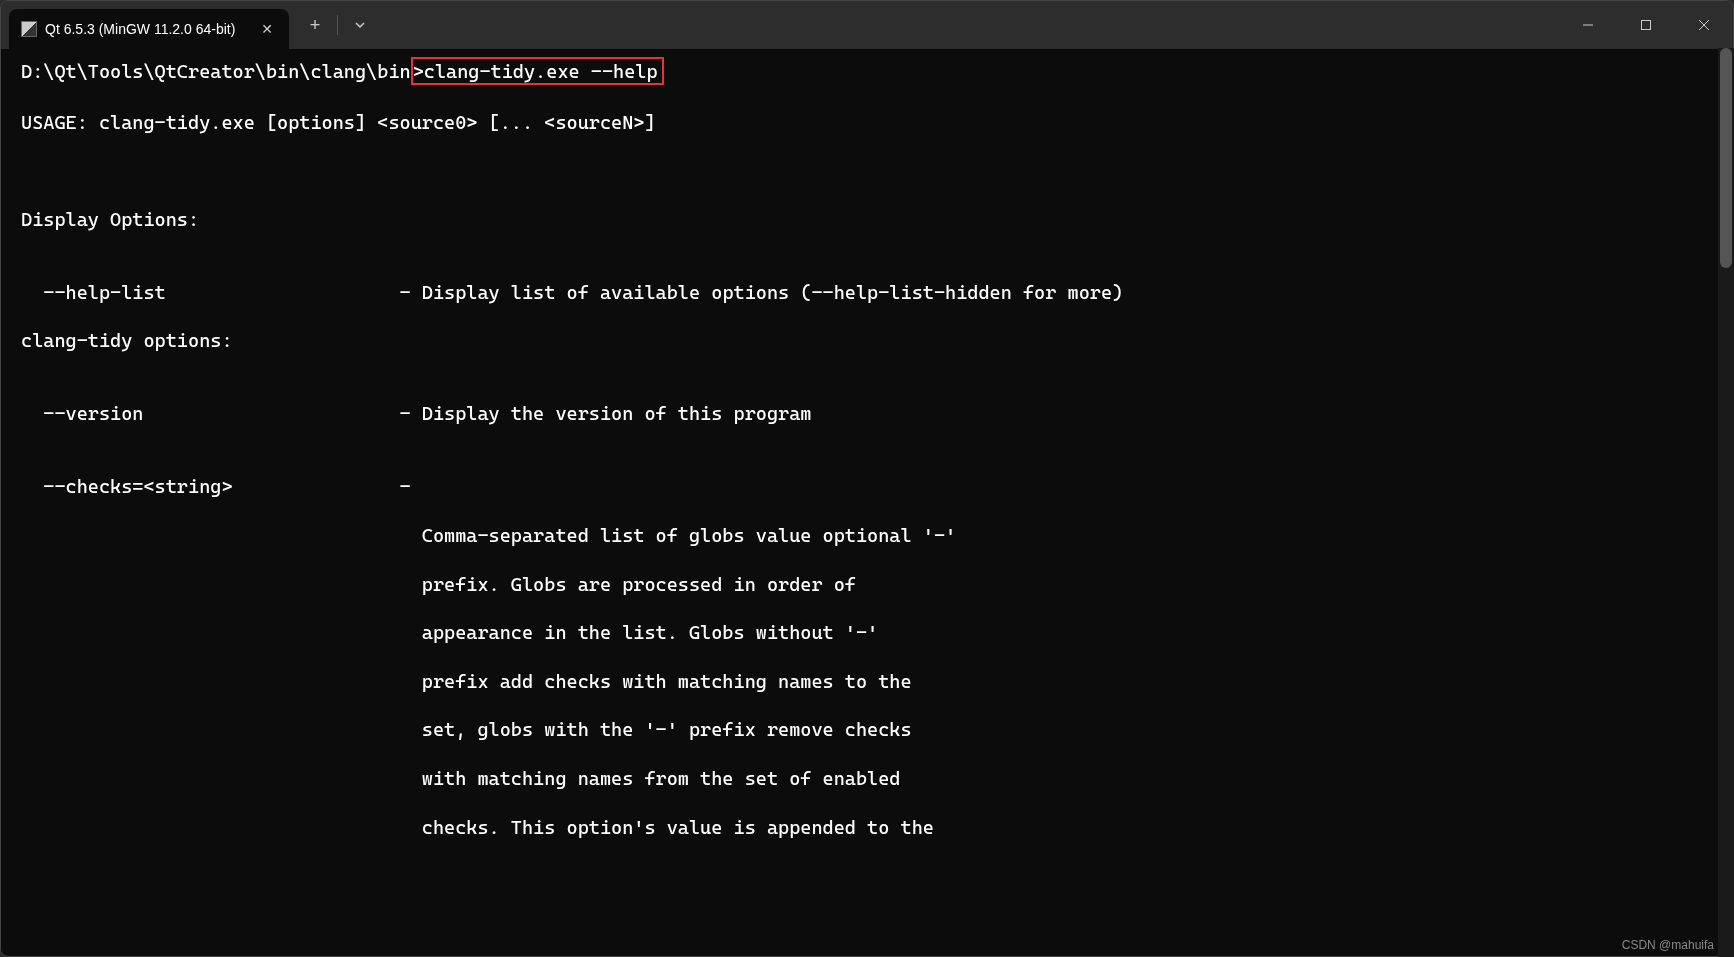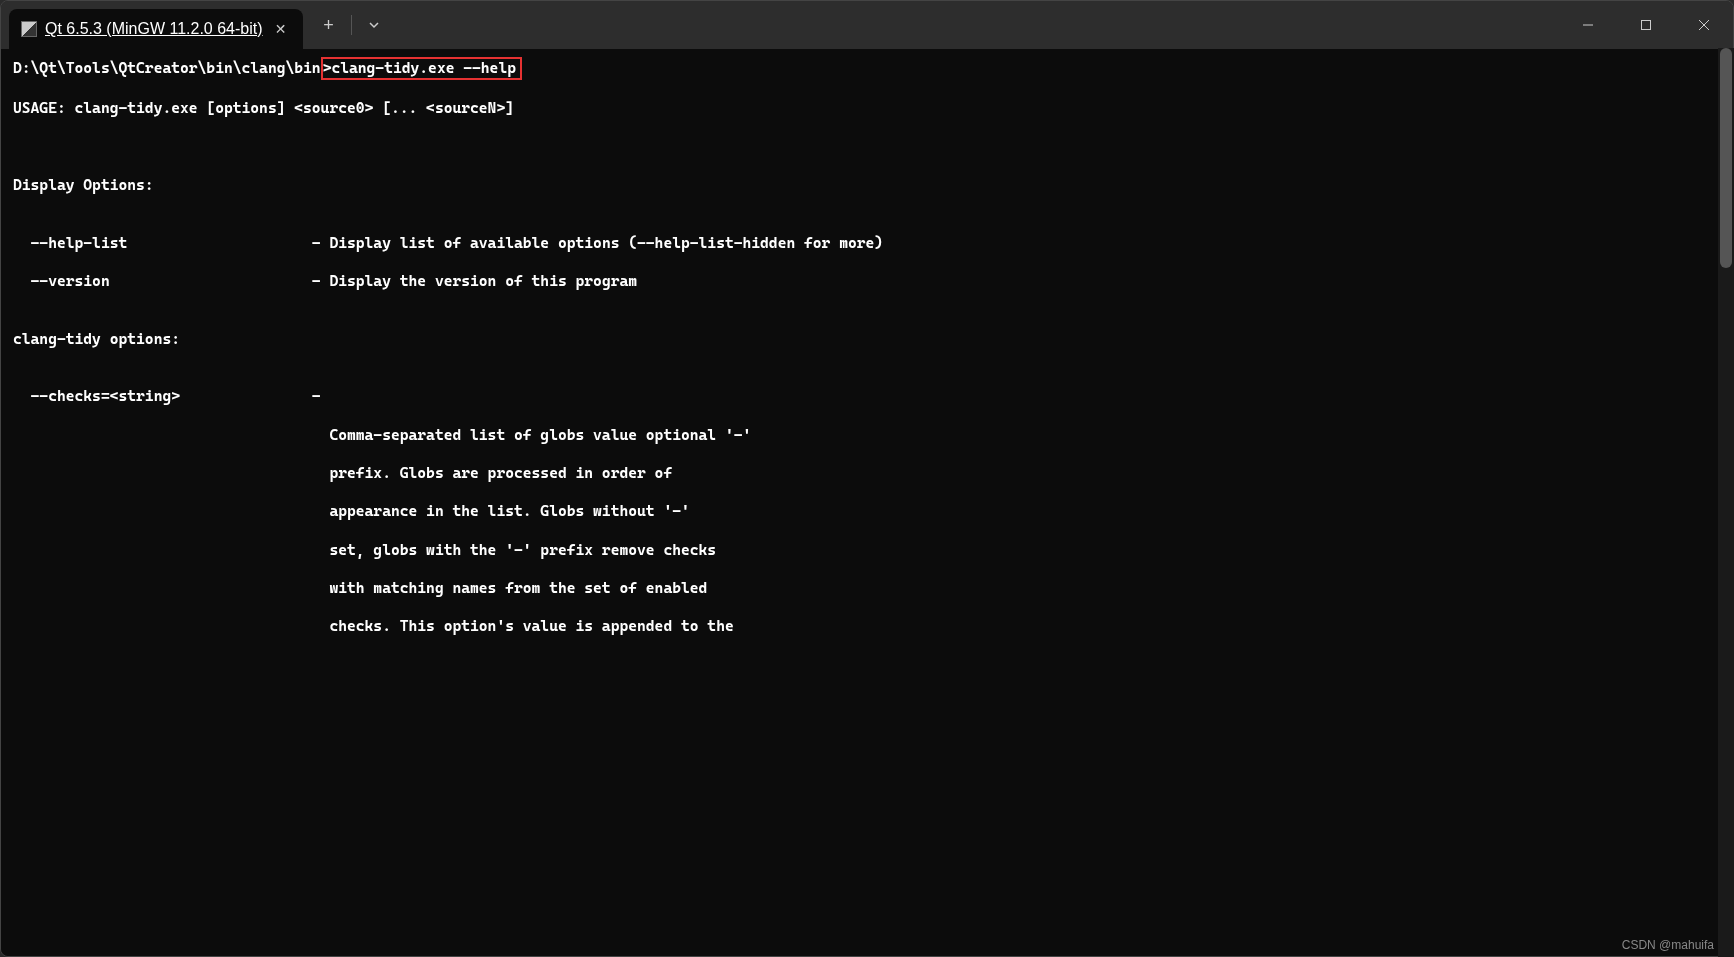--- a/index.html
+++ b/index.html
@@ -50,25 +50,24 @@
       min-width: 280px;
     }
     .tab-icon {
       width: 16px;
       height: 16px;
       background: linear-gradient(135deg, #ccc 50%, #333 50%);
       border: 1px solid #666;
     }
     .tab-title {
       color: #fff;
-      font-size: 16px;
+      font-size: 14px;
       white-space: nowrap;
       overflow: hidden;
       flex: 1;
-      text-decoration: underline;
     }
     .tab-close {
       color: #ccc;
       font-size: 14px;
       width: 20px;
       height: 20px;
       display: flex;
       align-items: center;
       justify-content: center;
       border-radius: 4px;
@@ -110,29 +109,28 @@
       height: 100%;
       display: flex;
       align-items: center;
       justify-content: center;
       color: #ccc;
       cursor: pointer;
     }
     .terminal-content {
       flex: 1;
       background: #0c0c0c;
-      padding: 8px 12px;
+      padding: 8px 20px;
       font-family: 'Cascadia Mono', 'Consolas', monospace;
-      font-size: 15px;
+      font-size: 19px;
       color: #fff;
       line-height: 1.28;
       overflow: hidden;
       position: relative;
       white-space: pre;
-      font-weight: bold;
     }
     .prompt-path {
       color: #fff;
     }
     .highlighted-cmd {
       border: 2px solid #e63232;
       display: inline-block;
       padding: 0 4px 0 0;
     }
     .scrollbar {
@@ -202,28 +200,29 @@
     </div>
   </div>
 
   <div class="terminal-content"><span class="terminal-line"><span class="prompt-path">D:\Qt\Tools\QtCreator\bin\clang\bin</span><span class="highlighted-cmd">&gt;clang-tidy.exe --help</span></span>
 <span class="terminal-line">USAGE: clang-tidy.exe [options] &lt;source0&gt; [... &lt;sourceN&gt;]</span>
 
 
 <span class="terminal-line">Display Options:</span>
 
 <span class="terminal-line"><span>  --help-list</span><span>                     - Display list of available options (--help-list-hidden for more)</span></span>
+<span class="terminal-line">clang-tidy options:</span>
+
 <span class="terminal-line"><span>  --version</span><span>                       - Display the version of this program</span></span>
-
-<span class="terminal-line">clang-tidy options:</span>
 
 <span class="terminal-line">  --checks=&lt;string&gt;               -</span>
 <span class="terminal-line">                                    Comma-separated list of globs value optional '-'</span>
 <span class="terminal-line">                                    prefix. Globs are processed in order of</span>
 <span class="terminal-line">                                    appearance in the list. Globs without '-'</span>
+<span class="terminal-line">                                    prefix add checks with matching names to the</span>
 <span class="terminal-line">                                    set, globs with the '-' prefix remove checks</span>
 <span class="terminal-line">                                    with matching names from the set of enabled</span>
 <span class="terminal-line">                                    checks. This option's value is appended to the</span>
 
 
 
 
 
 
 

